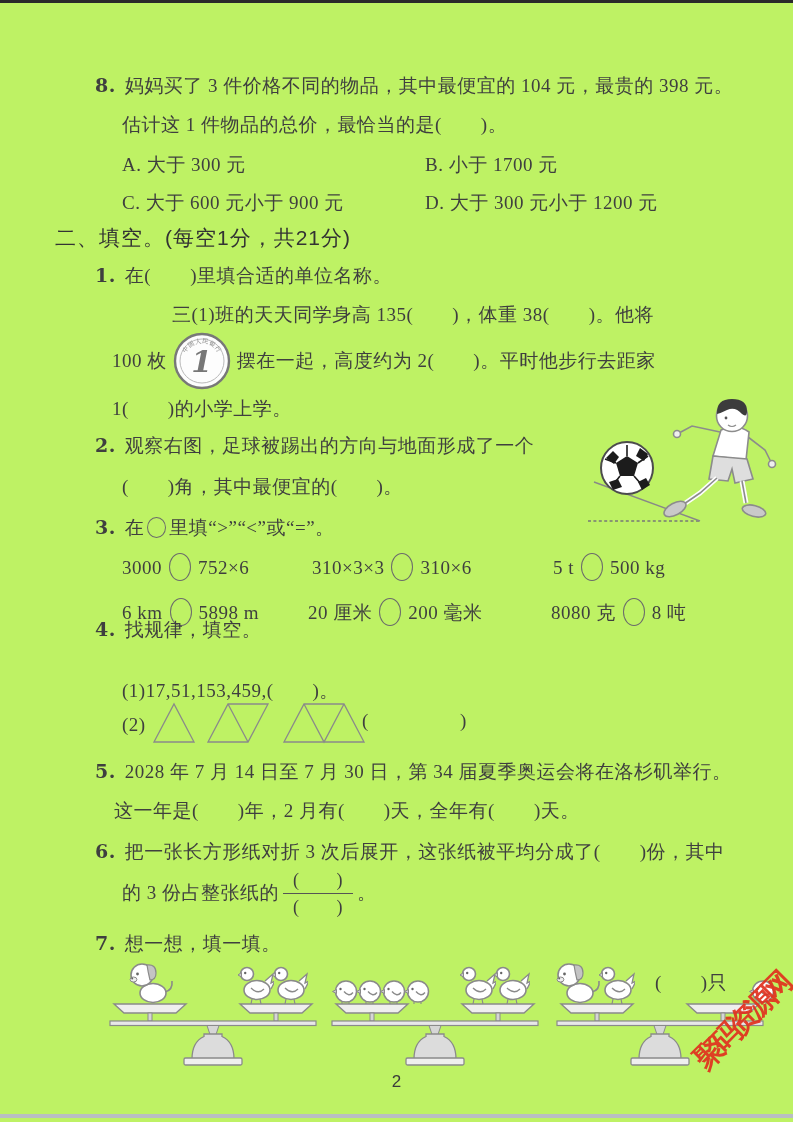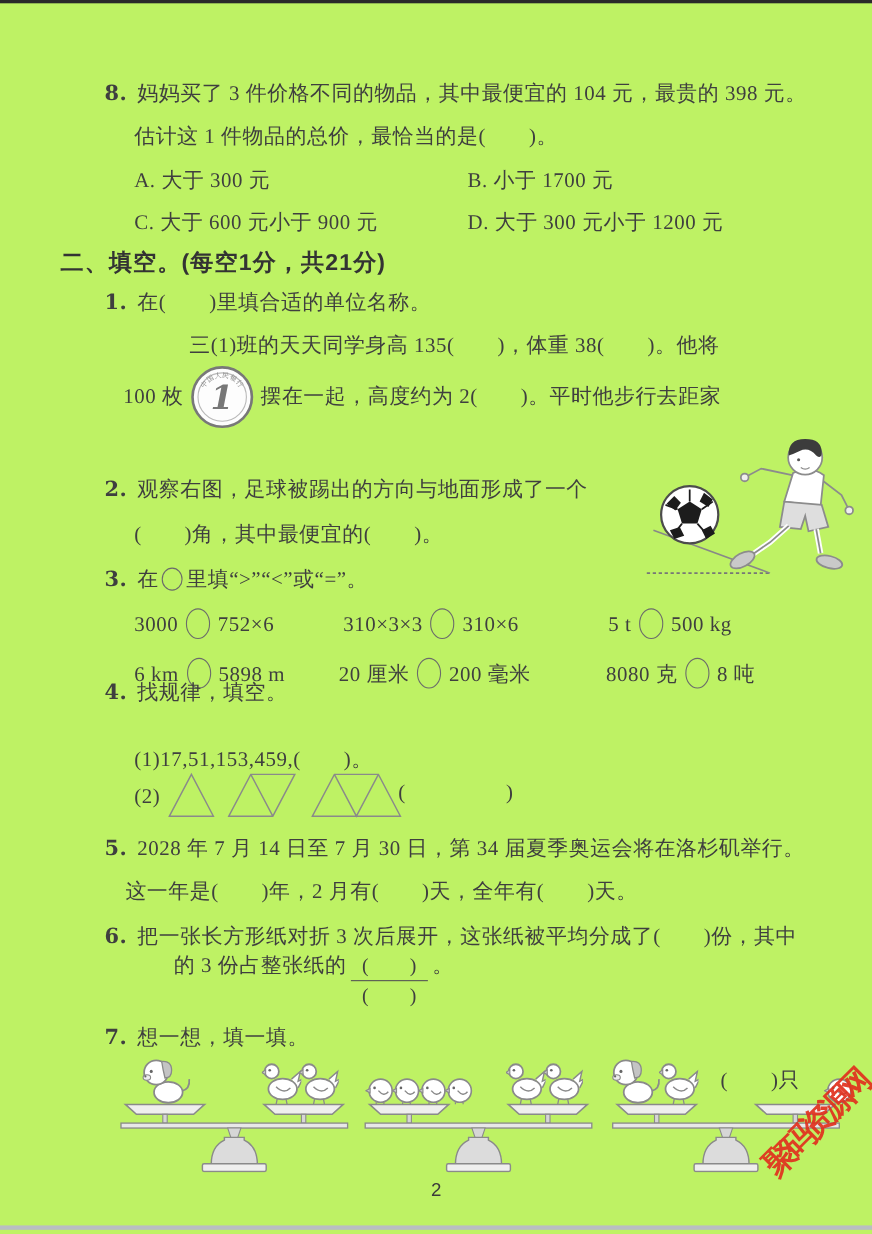--- a/index.html
+++ b/index.html
@@ -7,27 +7,27 @@
     position:relative; width:793px; height:1122px;
     background:#bef264; overflow:hidden;
     font-family:"Liberation Serif","DejaVu Serif",serif;
     color:#3f3f3f;
   }
   .rule-top{position:absolute;left:0;top:0;width:793px;height:3px;background:#2a2a2a;}
   .rule-bottom{position:absolute;left:0;top:1114px;width:793px;height:4px;background:#b9bec2;}
   .t{position:absolute;font-size:19px;letter-spacing:0.5px;white-space:nowrap;line-height:26px;}
   .qn{font-weight:bold;margin-right:9px;font-family:"DejaVu Serif",serif;}
   .sec{position:absolute;font-family:"Liberation Sans","DejaVu Sans",sans-serif;
-       font-weight:bold;font-size:21px;letter-spacing:1px;white-space:nowrap;color:#333;}
+       font-weight:normal;font-size:21px;letter-spacing:1px;white-space:nowrap;color:#333;}
   .cmp-circle{display:inline-block;width:20px;height:26px;border:1.5px solid #6b6b6b;
        border-radius:50%;margin:0 7px;vertical-align:-7px;background:transparent;}
   .small-circle{display:inline-block;width:17px;height:19px;border:1.4px solid #6b6b6b;
        border-radius:50%;margin:0 3px;vertical-align:-4px;}
   .coinrow{display:flex;align-items:center;gap:6px;}
-  .fracrow{display:flex;align-items:flex-start;margin-left:36px;}
+  .fracrow{display:flex;align-items:center;}
   .frac{display:inline-flex;flex-direction:column;align-items:center;margin:0 4px;
         font-size:18px;line-height:24px;}
   .frac .num{border-bottom:1.6px solid #555;padding:0 10px 1px 10px;}
   .frac .den{padding:1px 10px 0 10px;}
   .pagenum{position:absolute;left:0;top:1072px;width:793px;text-align:center;
         font-size:17px;color:#3b3b3b;font-family:"Liberation Sans",sans-serif;}
   .watermark{position:absolute;left:642px;top:1002px;width:200px;text-align:center;
         font-family:"Liberation Sans","DejaVu Sans",sans-serif;font-weight:bold;
         font-size:29px;letter-spacing:-5px;transform:rotate(-45deg);opacity:.92;white-space:nowrap;}
   svg{position:absolute;overflow:visible;}
@@ -94,20 +94,21 @@
     <span>100 枚</span>
     <svg width="58" height="58" viewBox="0 0 58 58" style="position:static">
       <circle cx="29" cy="29" r="27" fill="#fdfdfd" stroke="#787878" stroke-width="2.4"></circle>
       <circle cx="29" cy="29" r="22" fill="none" stroke="#b9b9b9" stroke-width="1"></circle>
       <path id="coinArc" d="M11,29 a18,18 0 0 1 36,0" fill="none"></path>
       <text font-size="6.2" fill="#8a8a8a" font-family="'DejaVu Sans',sans-serif"><textPath href="#coinArc" startOffset="8">中国人民银行</textPath></text>
       <text x="29" y="40" text-anchor="middle" font-size="30" font-style="italic" font-weight="bold" fill="#777" font-family="'DejaVu Serif',serif">1</text>
     </svg>
     <span>摆在一起，高度约为 2(　　)。平时他步行去距家</span>
   </div>
+  <div class="t" style="left:112px;top:396px"><span>1(　　)的小学上学。</span></div>
 
   <svg class="svg-inline" style="left:582px;top:390px" width="208" height="142" viewBox="0 0 208 142">
     <line x1="6" y1="131" x2="118" y2="131" stroke="#777" stroke-width="1.6" stroke-dasharray="3 2.4"></line>
     <line x1="118" y1="131" x2="12" y2="92" stroke="#888" stroke-width="1.4"></line>
     <g>
       <circle cx="45" cy="78" r="26" fill="#fff" stroke="#4c4c4c" stroke-width="2"></circle>
       <polygon points="45,66 56,73 52,86 38,86 34,73" fill="#1c1c1c"></polygon>
       <polygon points="24,68 31,61 37,67 32,74" fill="#1c1c1c"></polygon>
       <polygon points="58,58 66,64 62,71 54,66" fill="#1c1c1c"></polygon>
       <polygon points="27,92 36,89 40,97 31,100" fill="#1c1c1c"></polygon>

